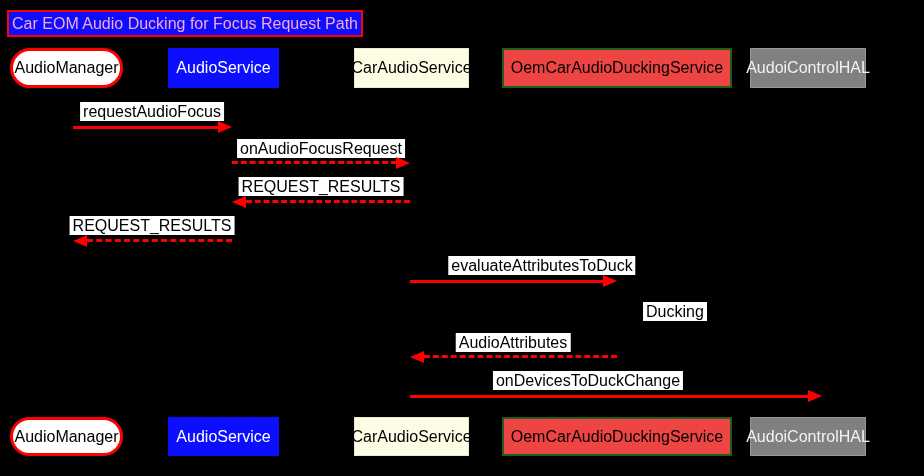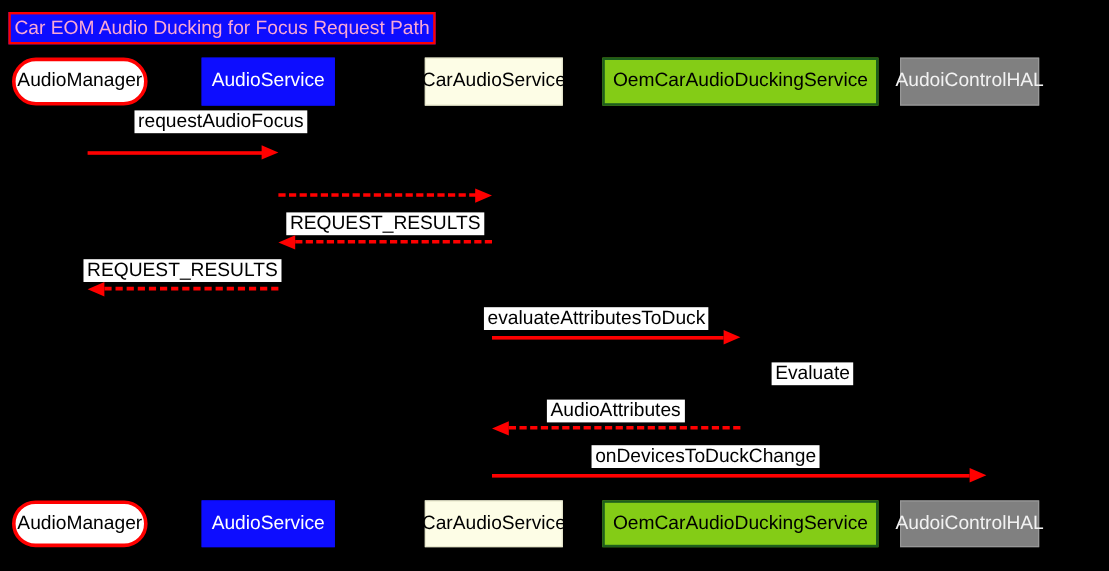--- a/index.html
+++ b/index.html
@@ -38,21 +38,21 @@
     align-items: center;
     justify-content: center;
     font-size: 16px;
     white-space: nowrap;
   }
   .row-top { top: 48px; height: 40px; }
   .row-bottom { top: 417px; height: 39px; }
   .p-audiomanager { background: #ffffff; border: 3px solid #ff0000; color: #000000; }
   .p-audioservice { background: #0d0dff; border: 1px solid #0d0dff; color: #ffffff; }
   .p-caraudioservice { background: #fdfde6; border: 1px solid #e9e9cd; color: #000000; }
-  .p-oemducking { background: #84cc16; border: 2px solid #1d5e1d; color: #000000; }
+  .p-oemducking { background: #ef4444; border: 2px solid #1d5e1d; color: #000000; }
   .p-audiocontrolhal { background: #808080; border: 1px solid #989898; color: #f2f2f2; }
   .x-am { left: 10px; width: 113px; border-radius: 20px; }
   .x-as { left: 168px; width: 111px; }
   .x-cas { left: 344px; width: 115px; margin-left: 10px; }
   .x-oem { left: 502px; width: 230px; }
   .x-hal { left: 750px; width: 116px; }
 
   .msg-label {
     position: absolute;
     background: #ffffff;
@@ -95,40 +95,41 @@
 <div class="diagram">
 
   <div class="title-box">Car EOM Audio Ducking for Focus Request Path</div>
 
   <div class="participant row-top x-am p-audiomanager">AudioManager</div>
   <div class="participant row-top x-as p-audioservice">AudioService</div>
   <div class="participant row-top x-cas p-caraudioservice">CarAudioService</div>
   <div class="participant row-top x-oem p-oemducking">OemCarAudioDuckingService</div>
   <div class="participant row-top x-hal p-audiocontrolhal">AudoiControlHAL</div>
 
-  <div class="msg-label" style="left:152px; top:92px;margin-left:32px;">requestAudioFocus</div>
+  <div class="msg-label" style="left:152px; top:102px;">requestAudioFocus</div>
   <div class="line-solid" style="left:73px; top:126px; width:147px;"></div>
   <div class="head-right" style="left:218px; top:121px;"></div>
 
+  <div class="msg-label" style="left:321px; top:139px;">onAudioFocusRequest</div>
   <div class="line-dashed" style="left:232px; top:161px; width:165px;"></div>
   <div class="head-right" style="left:396px; top:157px;"></div>
 
   <div class="msg-label" style="left:321px; top:177px;">REQUEST_RESULTS</div>
   <div class="head-left" style="left:232px; top:196px;"></div>
   <div class="line-dashed" style="left:246px; top:200px; width:164px;"></div>
 
   <div class="msg-label" style="left:152px; top:216px;">REQUEST_RESULTS</div>
   <div class="head-left" style="left:73px; top:235px;"></div>
   <div class="line-dashed" style="left:87px; top:239px; width:145px;"></div>
 
-  <div class="msg-label" style="left:497px; top:256px;">evaluateAttributesToDuck</div>
+  <div class="msg-label" style="left:542px; top:256px;">evaluateAttributesToDuck</div>
   <div class="line-solid" style="left:410px; top:280px; width:193px;"></div>
   <div class="head-right" style="left:603px; top:275px;"></div>
 
-  <div class="msg-label no-center" style="left:643px; top:302px;">Evaluate</div>
+  <div class="msg-label no-center" style="left:643px; top:302px;">Ducking</div>
 
   <div class="msg-label" style="left:513px; top:333px;">AudioAttributes</div>
   <div class="head-left" style="left:410px; top:351px;"></div>
   <div class="line-dashed" style="left:424px; top:355px; width:193px;"></div>
 
   <div class="msg-label" style="left:588px; top:371px;">onDevicesToDuckChange</div>
   <div class="line-solid" style="left:410px; top:395px; width:398px;"></div>
   <div class="head-right" style="left:808px; top:390px;"></div>
 
   <div class="participant row-bottom x-am p-audiomanager">AudioManager</div>

